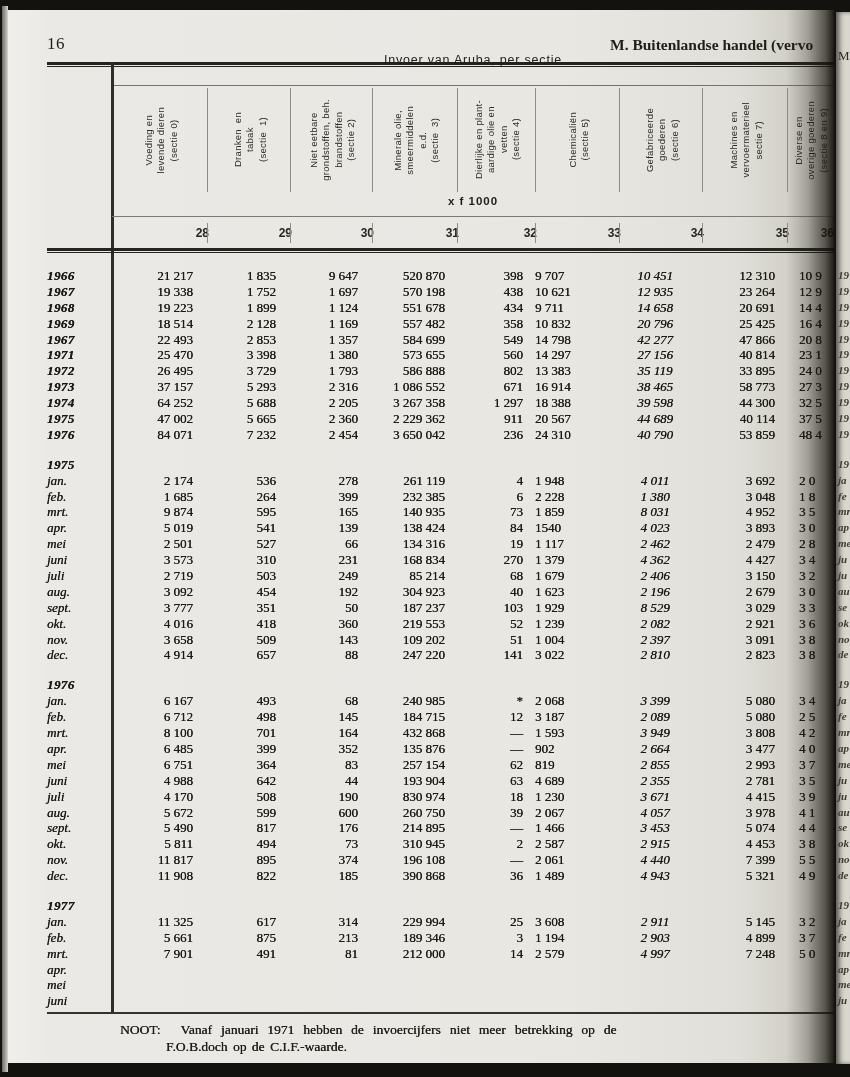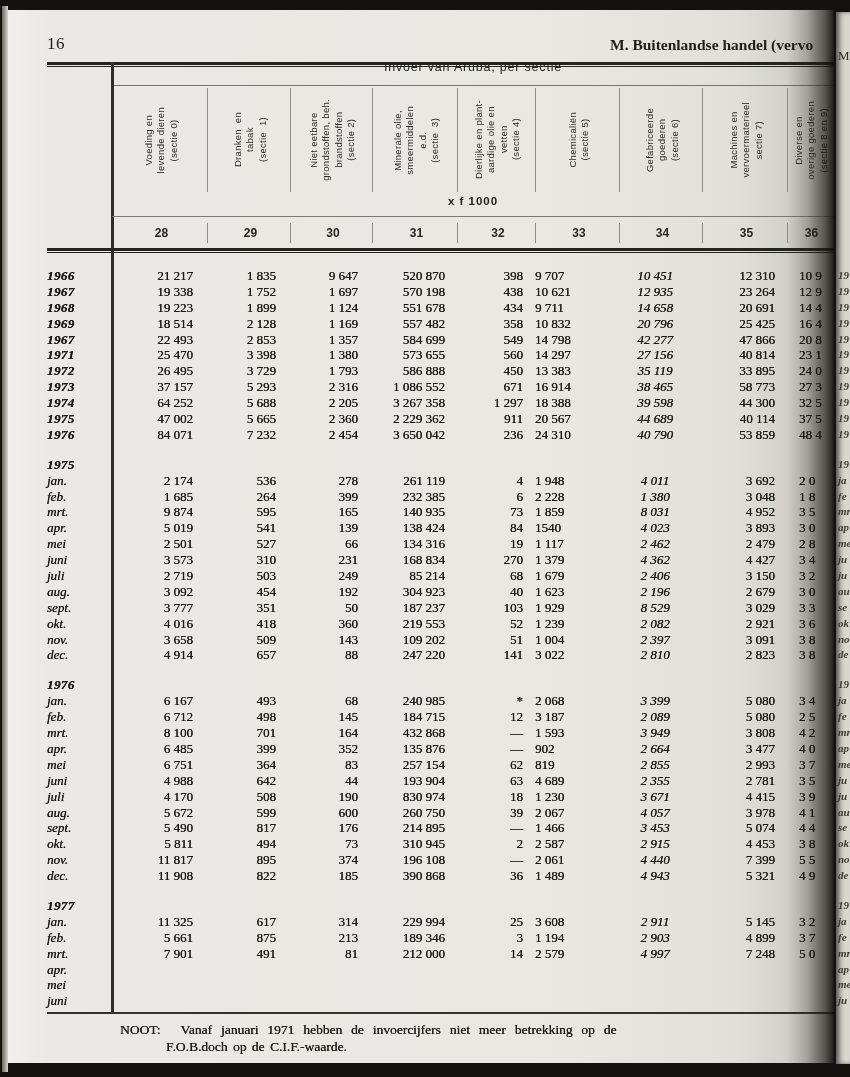--- a/index.html
+++ b/index.html
@@ -11,36 +11,36 @@
   .page{position:absolute;left:8px;top:10px;width:826px;height:1053px;
         background:linear-gradient(90deg,#f0efeb 0,#eae9e5 40px,#e8e7e2 560px,#e0dfd9 730px,#cfcdc5 790px,#b7b4ab 826px);}
   .gutter-shade{position:absolute;top:0;right:0;width:48px;height:100%;z-index:6;pointer-events:none;
         background:linear-gradient(90deg,rgba(26,23,18,0) 0%,rgba(26,23,18,.22) 45%,rgba(24,21,16,.62) 82%,rgba(16,14,11,.92) 100%);}
   .page-num{position:absolute;left:39px;top:24px;font-size:17px;letter-spacing:.5px;}
   .page-header{position:absolute;left:602px;top:26px;width:224px;font-weight:bold;font-size:15.5px;
         white-space:nowrap;overflow:hidden;}
   .rule-top{position:absolute;left:39px;top:52px;width:787px;height:6px;
         background:linear-gradient(#24241f 0 3px,transparent 3px 4.2px,#24241f 4.2px 5.4px,transparent 5.4px);}
   .col-rule{position:absolute;left:103px;top:52px;width:2.5px;height:952px;background:#2e2e28;}
-  .tbl-title{position:absolute;left:104px;top:50px;width:722px;text-align:center;
+  .tbl-title{position:absolute;left:104px;top:43px;width:722px;text-align:center;
         font-family:"Liberation Sans",sans-serif;font-size:12.5px;letter-spacing:.8px;color:#23231e;}
   .title-line{position:absolute;left:104px;top:75px;width:722px;height:1px;background:#74746c;}
   .headers{position:absolute;left:106px;top:78px;width:720px;height:104px;display:grid;
         grid-template-columns:95px 83px 82px 85px 78px 84px 83px 85px 45px;}
   .hcell{display:flex;align-items:center;justify-content:center;overflow:visible;}
   .vert{writing-mode:vertical-rl;transform:rotate(180deg);white-space:pre;text-align:center;
         font-family:"Liberation Sans",sans-serif;font-size:9.5px;line-height:1.3;
         letter-spacing:.3px;color:#2b2b25;}
   .unit{position:absolute;left:104px;top:185px;width:722px;text-align:center;
         font-family:"Liberation Sans",sans-serif;font-weight:bold;font-size:11.5px;letter-spacing:1px;}
   .unit-line{position:absolute;left:104px;top:206px;width:722px;height:1px;background:#7a7a71;}
   .colnums{position:absolute;left:106px;top:209px;width:720px;height:28px;display:grid;align-items:center;
         grid-template-columns:95px 83px 82px 85px 78px 84px 83px 85px 45px;
         font-family:"Liberation Sans",sans-serif;font-size:12px;font-weight:bold;color:#26261f;}
-  .colnums div{text-align:center;}
+  .colnums div{text-align:right;}
   .vsep{position:absolute;width:1px;background:#8d8d83;top:78px;height:104px;z-index:1;}
   .vtick{position:absolute;width:1px;background:#8d8d83;top:213px;height:20px;z-index:1;}
   .rule-thick{position:absolute;left:39px;top:238px;width:787px;height:5px;
         background:linear-gradient(#24241f 0 2.5px,transparent 2.5px 3.8px,#24241f 3.8px 4.8px,transparent 4.8px);}
   .body{position:absolute;left:39px;top:243px;width:787px;padding-top:15px;}
   .group.gap{margin-top:14px;}
   .row{display:grid;grid-template-columns:65px 95px 83px 82px 85px 78px 84px 83px 85px 47px;
         height:15.9px;line-height:15.9px;font-size:13px;color:#1b1b16;}
   .cell{text-shadow:.25px 0 0 currentColor;}
   .label{font-style:italic;}
@@ -232,21 +232,21 @@
             <div class="cell c7">27 156</div>
             <div class="cell c8">40 814</div>
             <div class="cell c9">23 1</div>
           </div>
           <div class="row">
             <div class="cell c0 label yr">1972</div>
             <div class="cell c1">26 495</div>
             <div class="cell c2">3 729</div>
             <div class="cell c3">1 793</div>
             <div class="cell c4">586 888</div>
-            <div class="cell c5">450</div>
+            <div class="cell c5">802</div>
             <div class="cell c6">13 383</div>
             <div class="cell c7">35 119</div>
             <div class="cell c8">33 895</div>
             <div class="cell c9">24 0</div>
           </div>
           <div class="row">
             <div class="cell c0 label yr">1973</div>
             <div class="cell c1">37 157</div>
             <div class="cell c2">5 293</div>
             <div class="cell c3">2 316</div>

